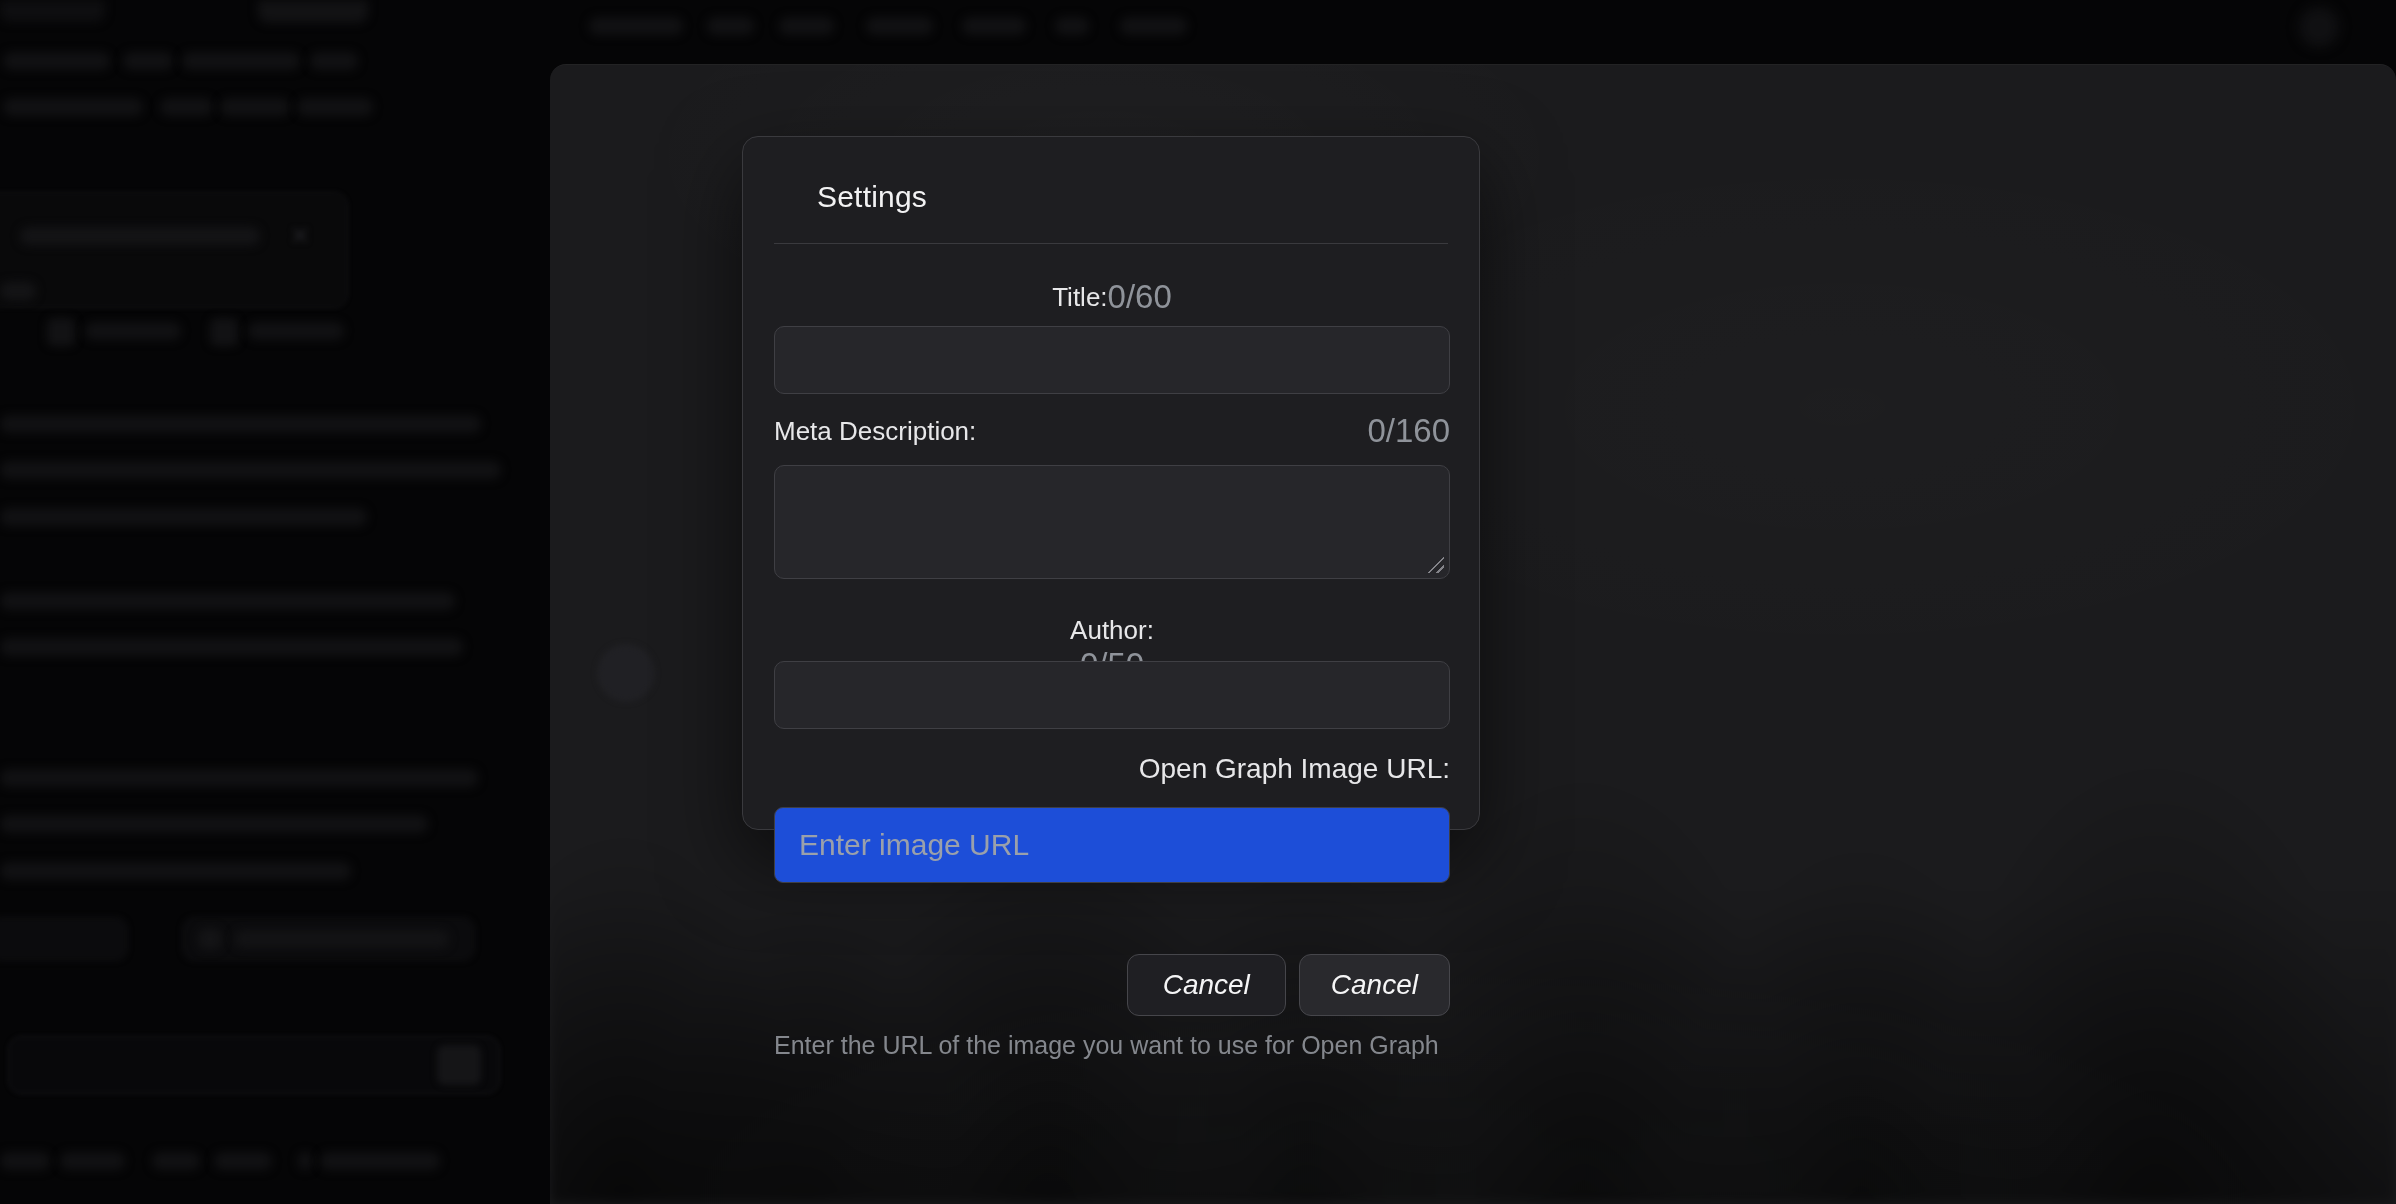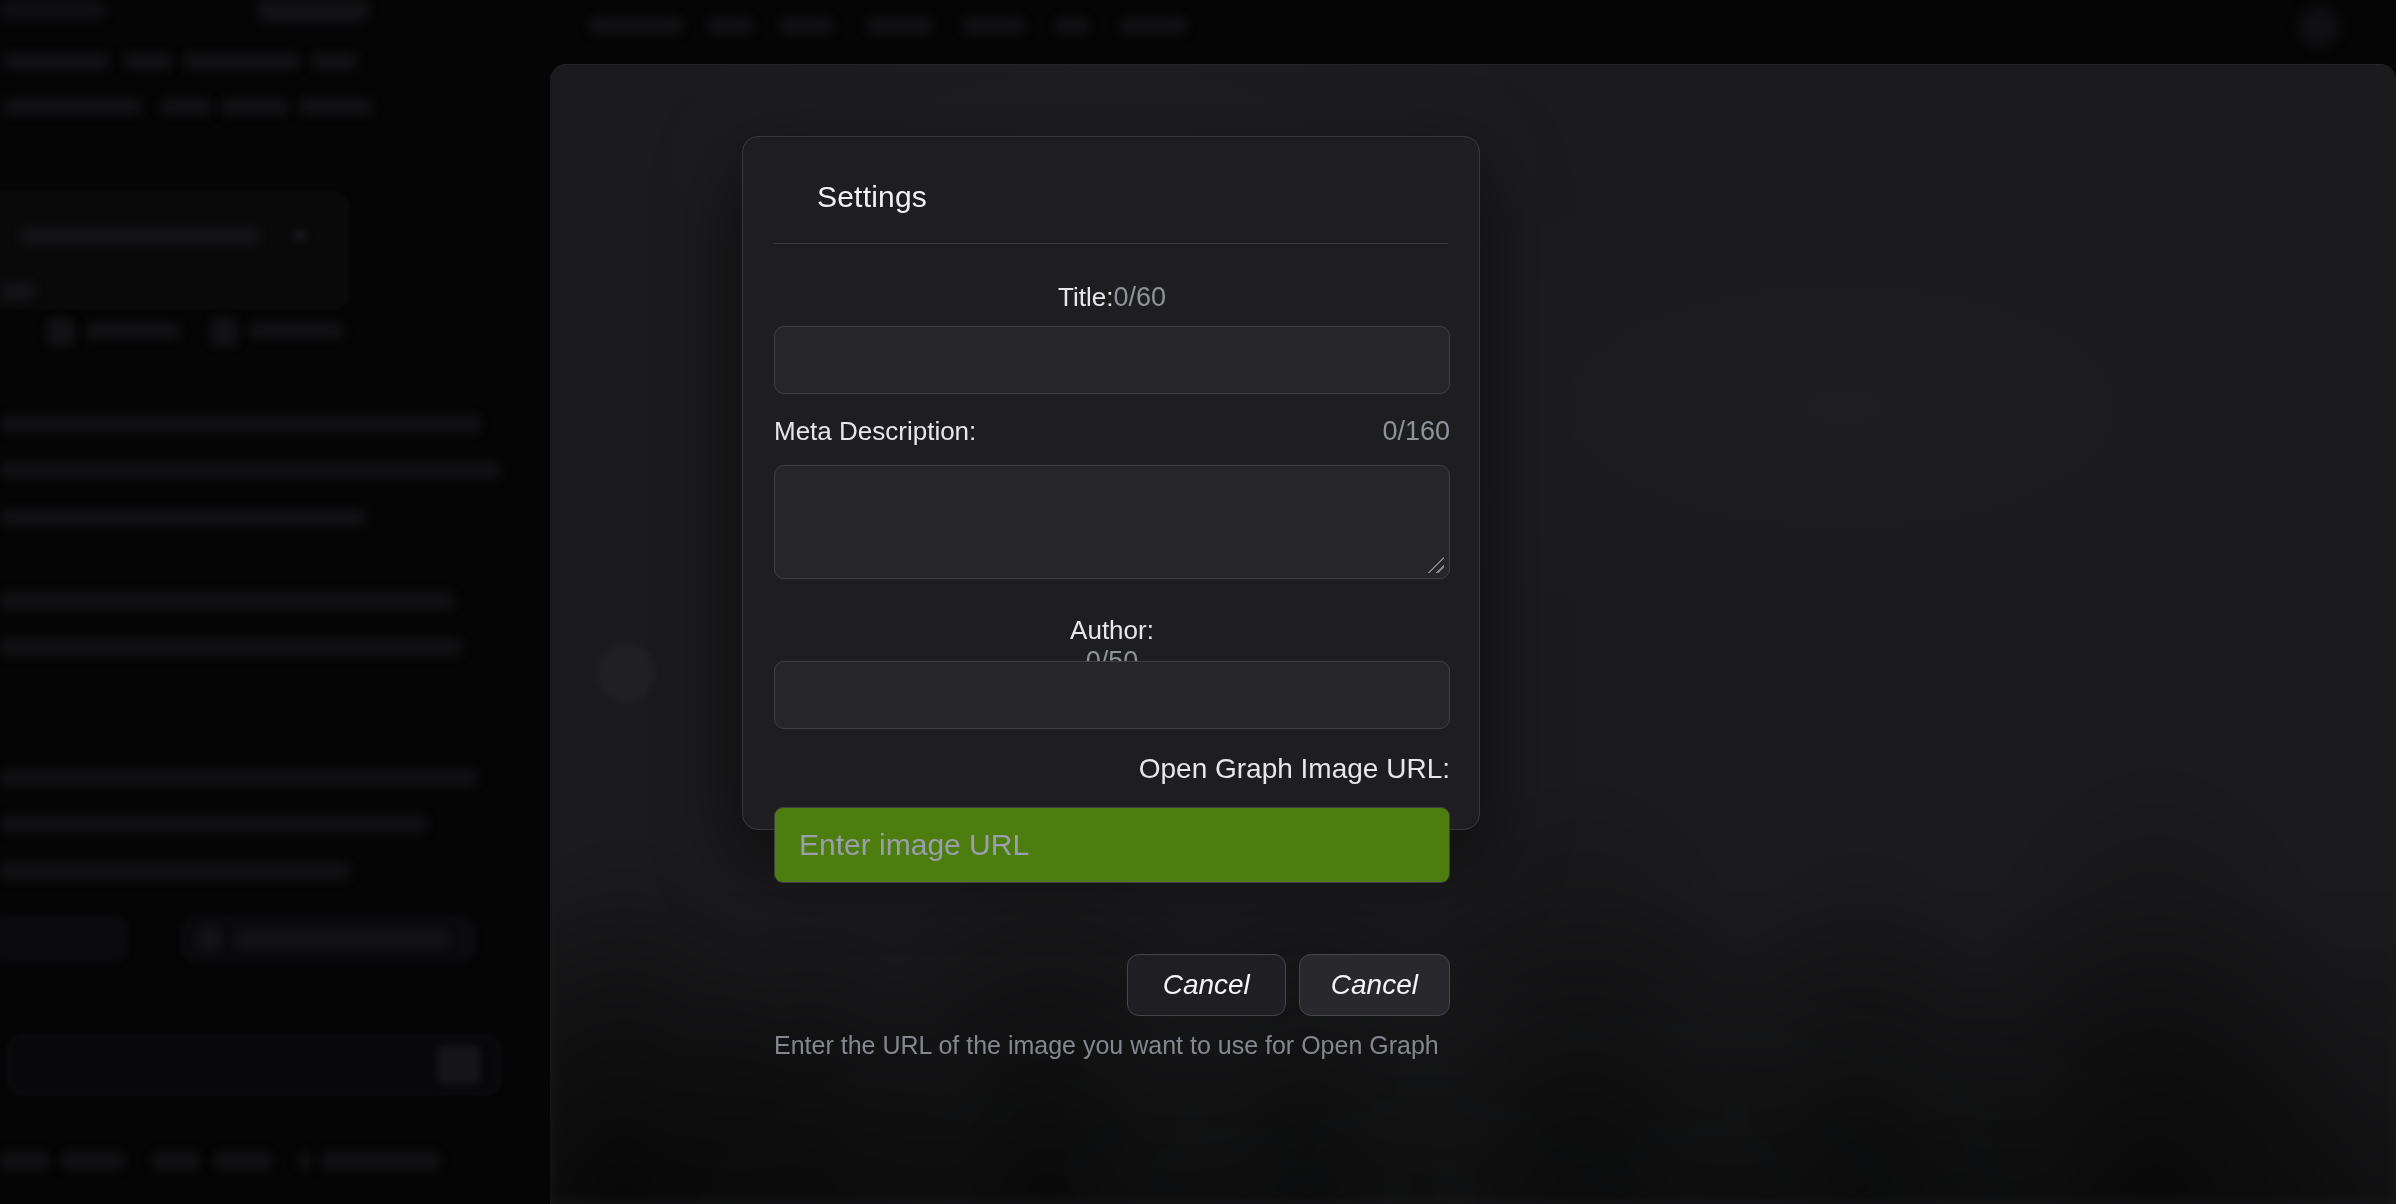--- a/index.html
+++ b/index.html
@@ -103,35 +103,35 @@
   .modal-divider {
     position:absolute; left:31px; right:31px; top:106px;
     height:1px; background:#3a3a3e;
   }
   .label-row {
     position:absolute; left:31px; width:676px; height:32px;
     display:flex; justify-content:space-between; align-items:center;
   }
   .field-label { font-size:26px; color:#e7e7e9; }
   .field-label.big { font-size:28px; }
-  .char-counter { font-size:27px; color:#8f939a; }
+  .char-counter { font-size:33px; color:#8f939a; }
   .text-input, .text-area {
     position:absolute; left:31px; width:676px;
     background:#26262a;
     border:1.5px solid #3f3f44;
     border-radius:10px;
     color:#e7e7e9;
     font-family:"Liberation Sans", sans-serif;
     font-size:27px;
     padding:0 22px;
     outline:none;
   }
   .text-area { resize:none; padding:14px 22px; }
   .url-input {
-    background:#4d7c0f;
+    background:#1d4ed8;
     border-radius:9px;
     font-size:30px;
     padding:0 24px;
   }
   .url-input::placeholder { color:#9aa0ab; opacity:1; }
   .resize-handle {
     position:absolute; width:17px; height:17px;
     background: repeating-linear-gradient(-45deg, transparent 0 4px, #94949a 4px 6px);
     clip-path: polygon(100% 0, 100% 100%, 0 100%);
     opacity:0.85;

